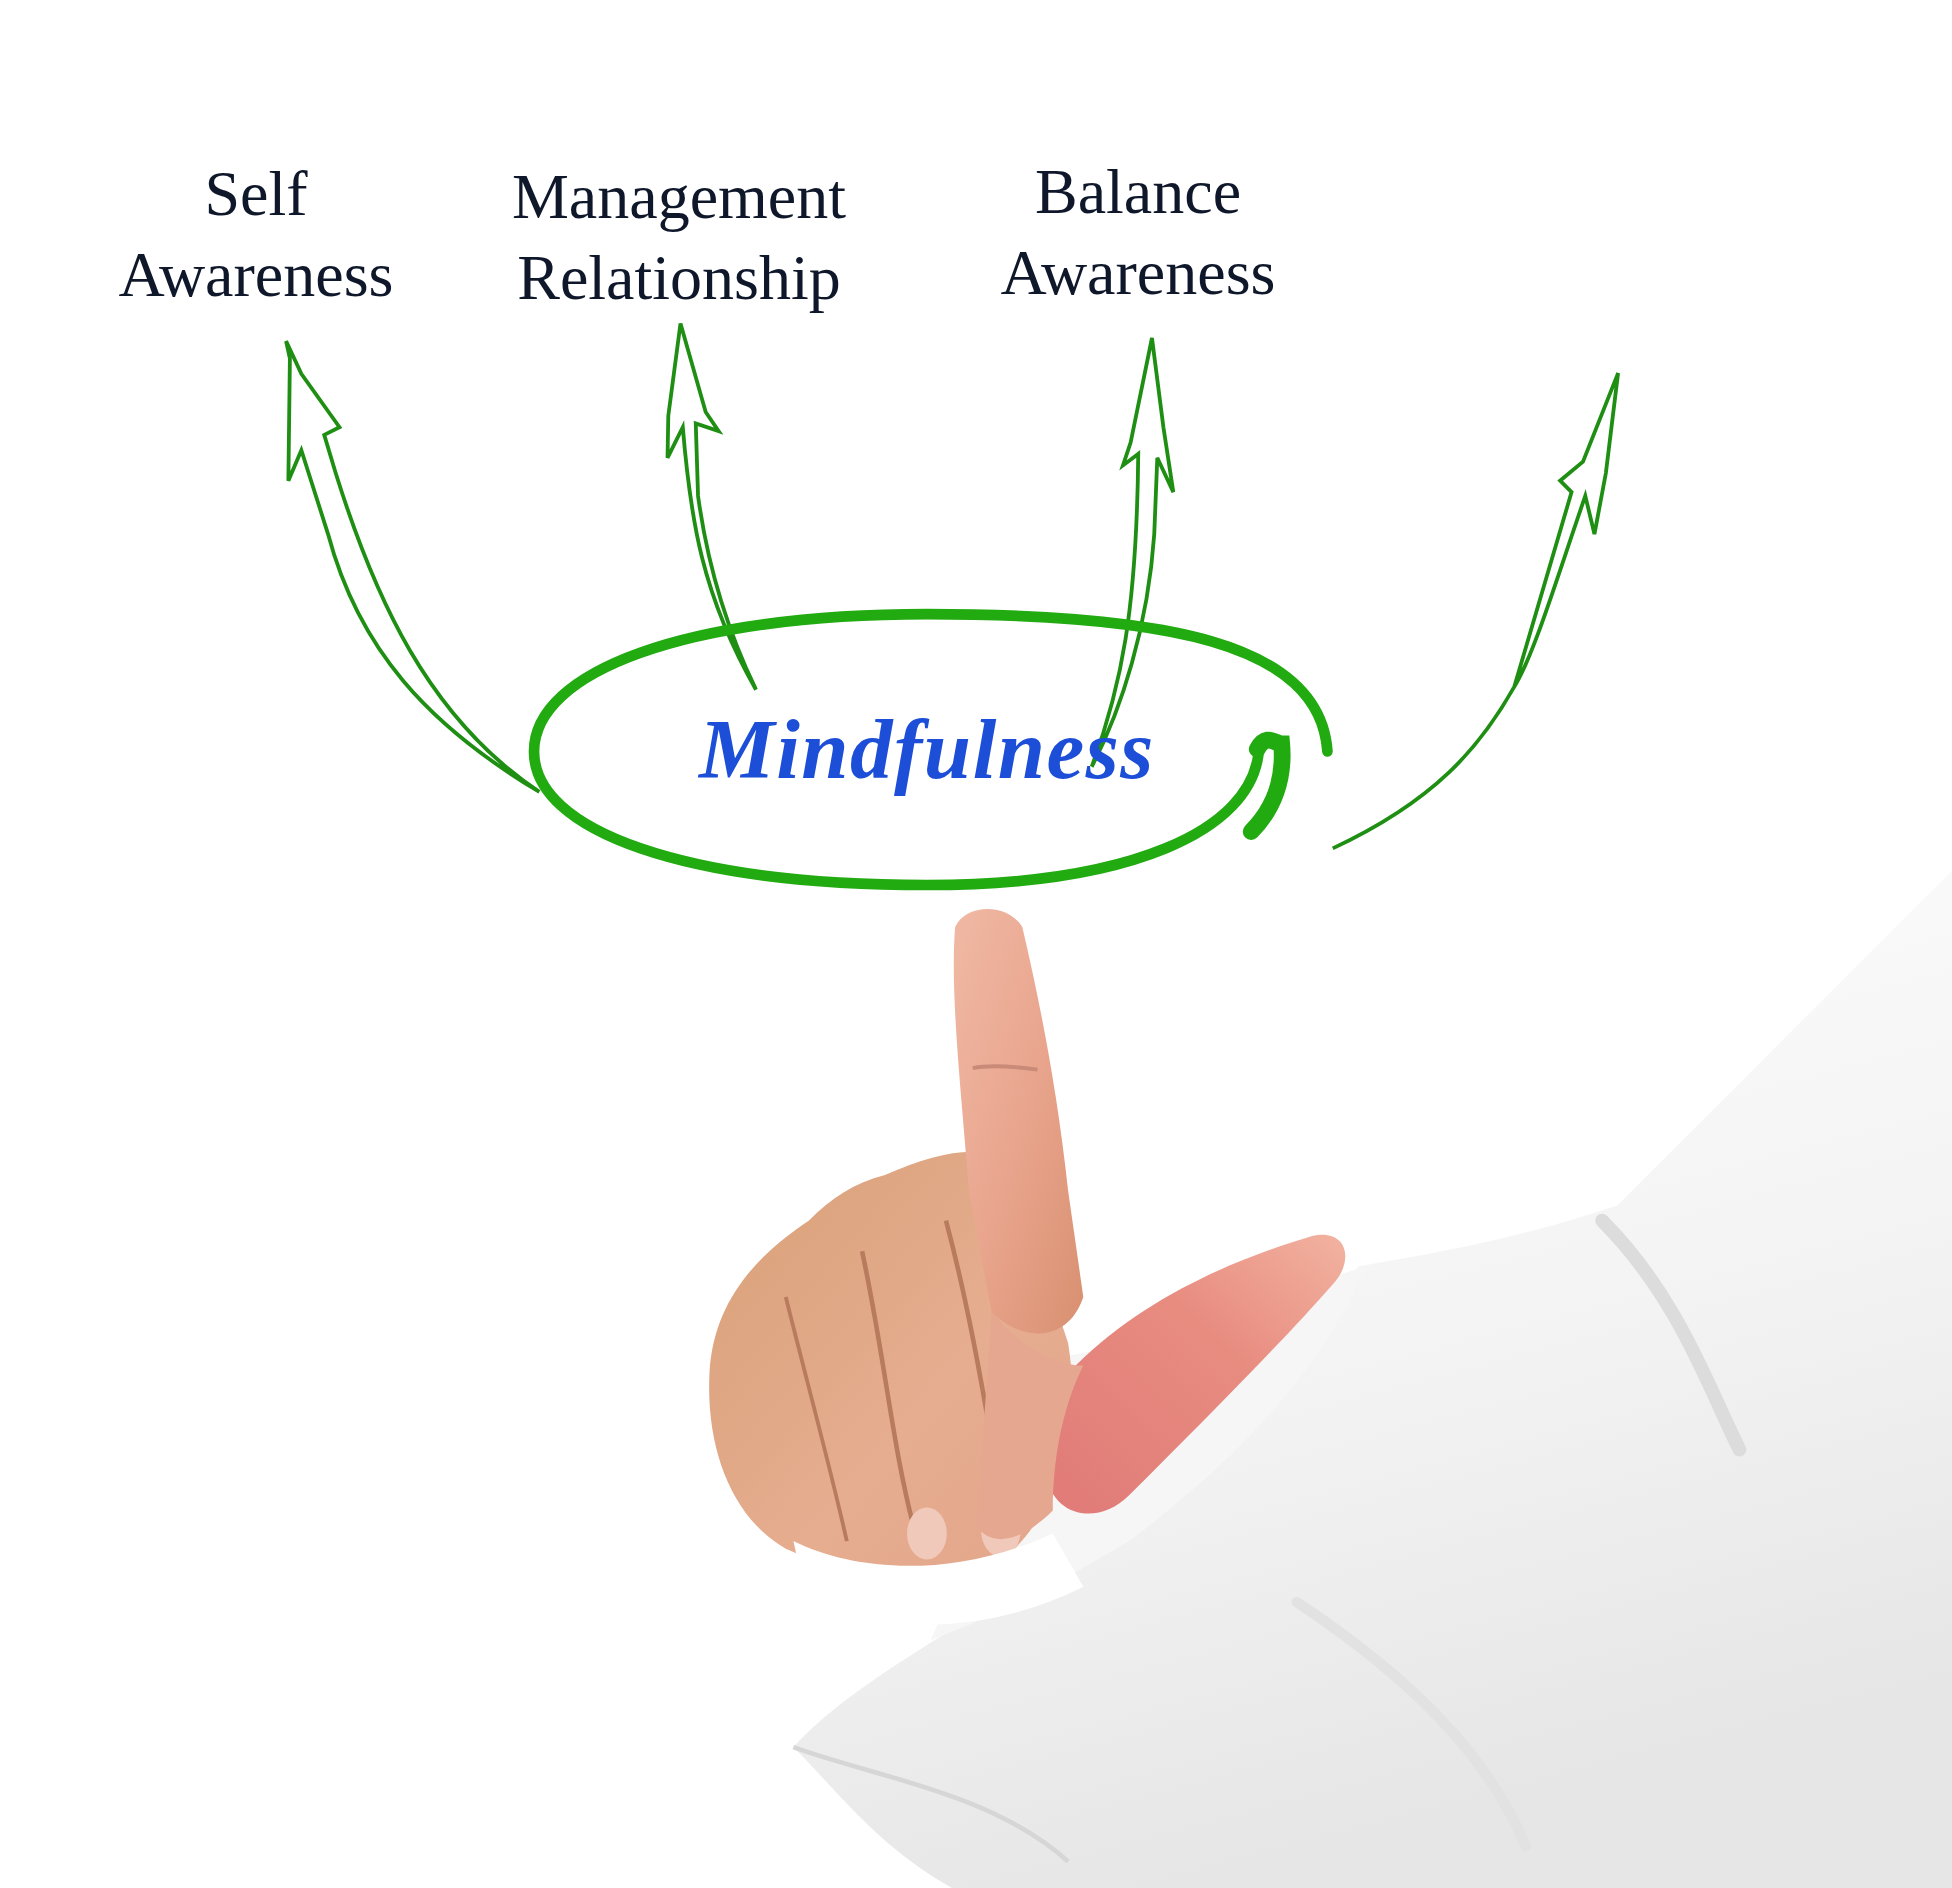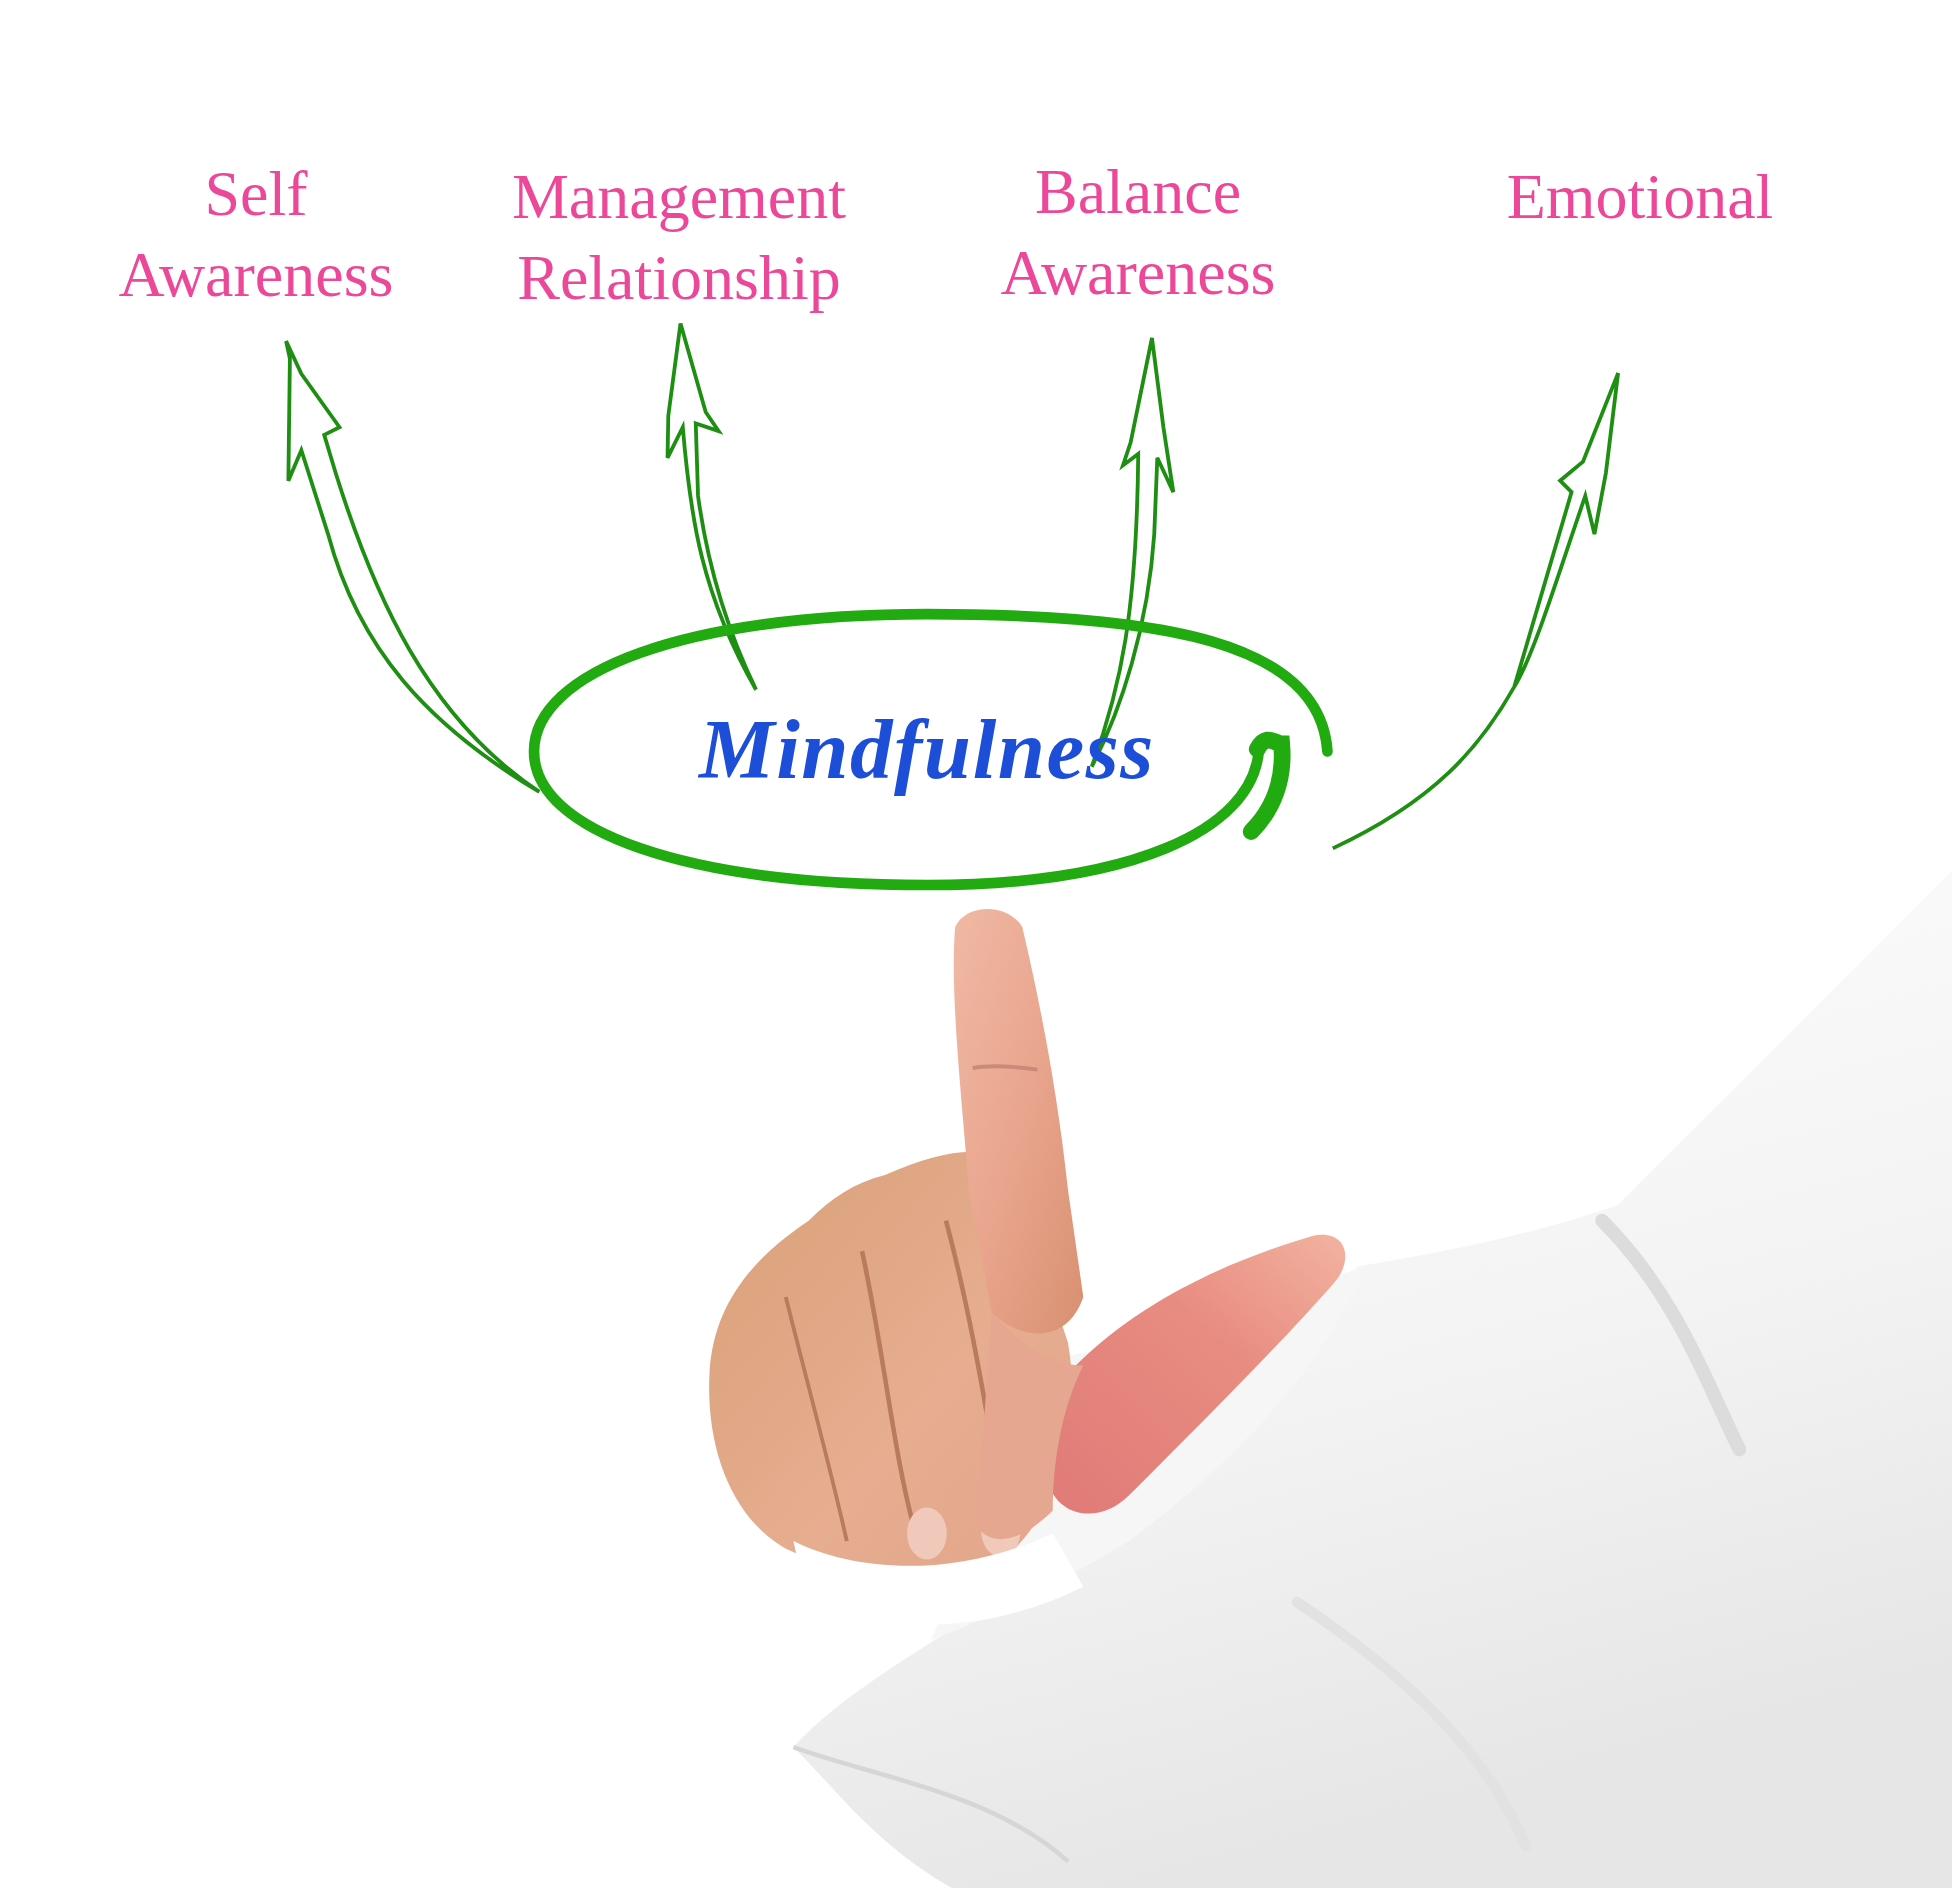--- a/index.html
+++ b/index.html
@@ -1,18 +1,18 @@
 <!DOCTYPE html>
 <html style="font-size:12.2px"><head>
 <meta charset="utf-8">
 <style>
   html, body { margin: 0; padding: 0; background: #ffffff; }
   body { width: 1953px; height: 1889px; position: relative; overflow: hidden; }
   #stage { position: absolute; left: 0; top: 0; width: 1953px; height: 1889px; }
-  .label { position: absolute; text-align: center; color: #ec4899;
+  .label { position: absolute; text-align: center; color: #0f172a;
            font-family: "Liberation Serif", "DejaVu Serif", serif;
            font-size: 64px; line-height: 81px; transform: translateX(-50%);
            white-space: nowrap; letter-spacing: 0px; }
   .label span { display: block; }
   .center-word { position: absolute; left: 927px; top: 700px; transform: translateX(-50%);
                  font-family: "Liberation Serif", "DejaVu Serif", serif;
                  font-style: italic; font-weight: bold; font-size: 85px; color: #1d4ed8;
                  white-space: nowrap; letter-spacing: 1.5px; }
   svg { position: absolute; left: 0; top: 0; }
 </style>
@@ -99,18 +99,17 @@
   </div>
   <div class="label" style="left:679px; top:156px;">
     <span>Management</span>
     <span>Relationship</span>
   </div>
   <div class="label" style="left:1138px; top:151px;">
     <span>Balance</span>
     <span>Awareness</span>
   </div>
   <div class="label" style="left:1640px; top:156px;">
-    <span>Emotional</span>
   </div>
 
   <div class="center-word">Mindfulness</div>
 </div>
 
 
 </body></html>

